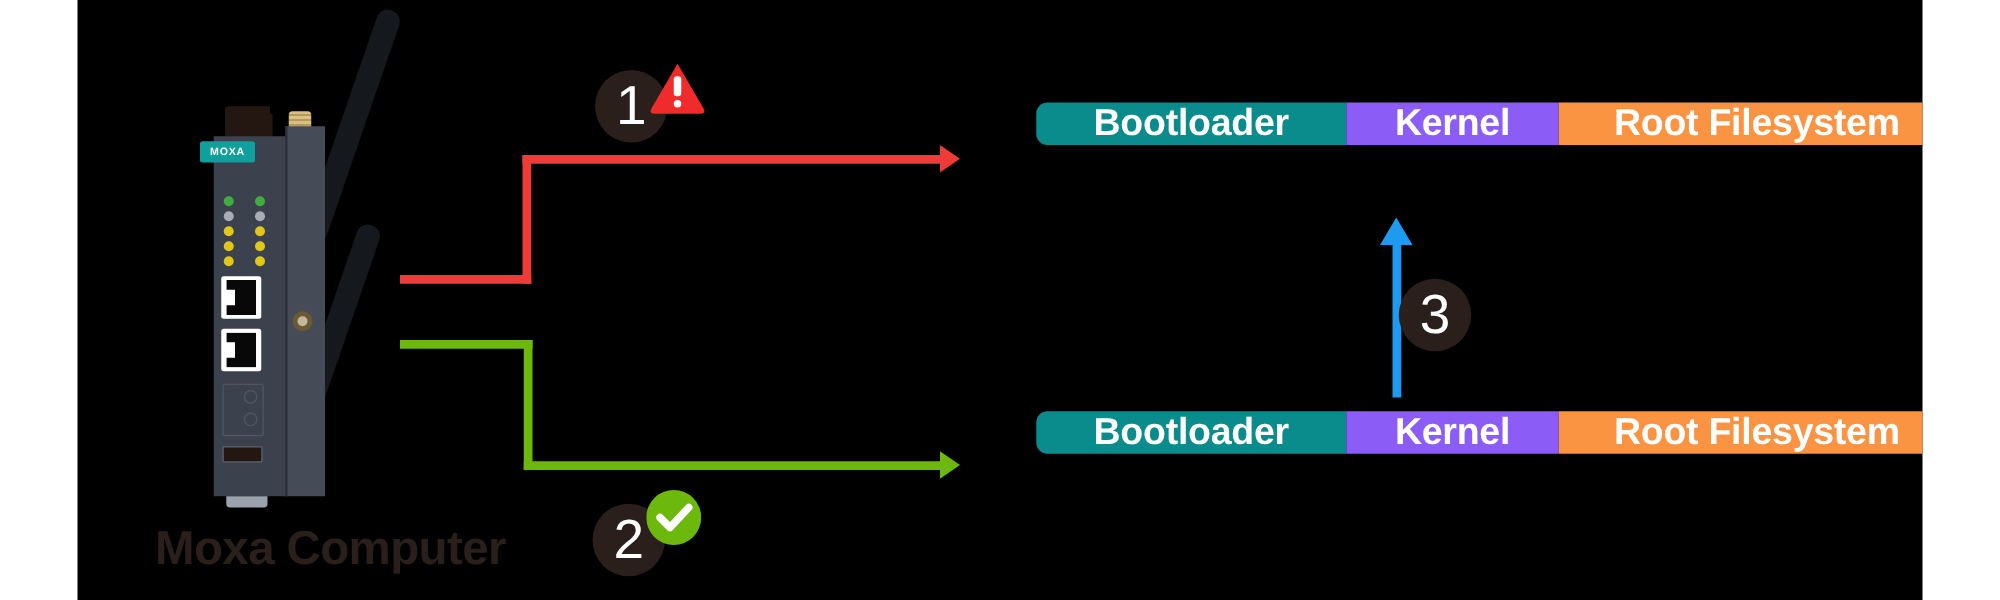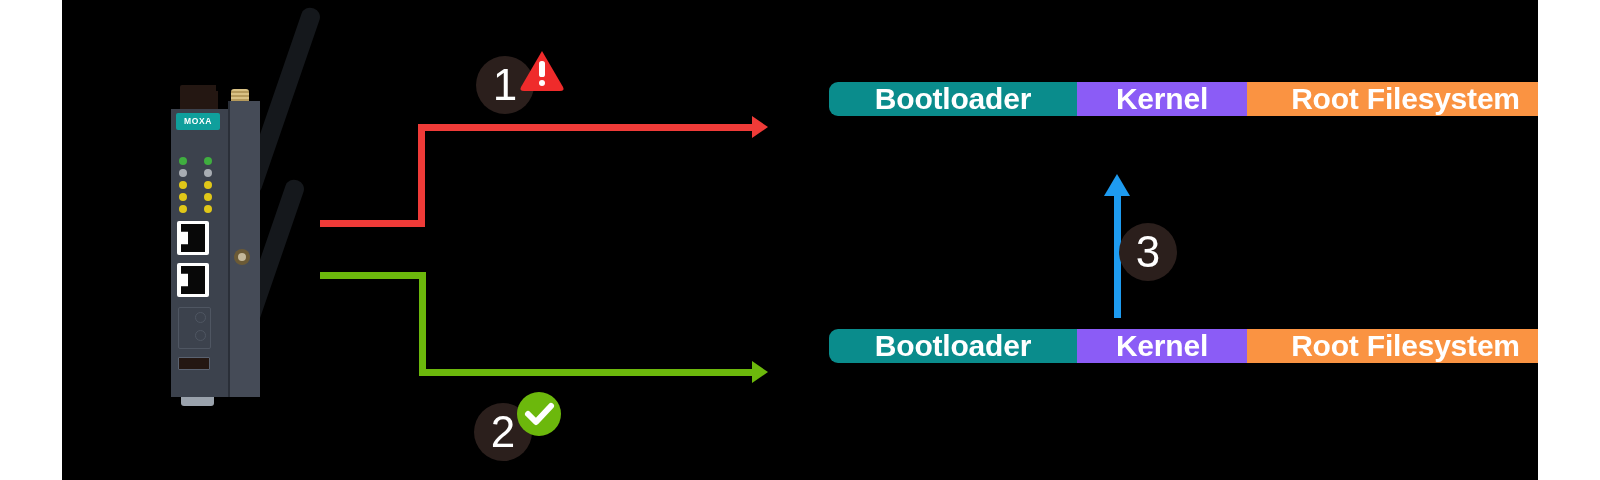--- a/index.html
+++ b/index.html
@@ -115,21 +115,21 @@
     left: 79px;
     top: 4px;
     width: 18px;
     height: 24px;
     background: repeating-linear-gradient(to bottom,
        #d9c184 0px, #d9c184 2px, #b59a5c 2px, #b59a5c 4px);
     border-radius: 3px 3px 1px 1px;
   }
   #moxa-badge {
     position: absolute;
-    left: 24px;
+    left: 8px;
     top: 28px;
     width: 44px;
     height: 17px;
     background: #0f9f9c;
     border-radius: 2px;
     color: #ffffff;
     font-size: 8.5px;
     font-weight: bold;
     letter-spacing: 0.6px;
     text-align: center;
@@ -375,20 +375,21 @@
         <div class="c2"></div>
       </div>
 
       <div id="slot"></div>
       <div id="screwhole">
         <div class="in"></div>
       </div>
       <div id="foot"></div>
     </div>
 
+    <div id="device-caption">Moxa Computer</div>
 
     <div class="h-line" id="red-h1"></div>
     <div class="v-line" id="red-v"></div>
     <div class="h-line" id="red-h2"></div>
     <div class="arrowhead-r" id="red-head"></div>
 
     <div class="h-line" id="grn-h1"></div>
     <div class="v-line" id="grn-v"></div>
     <div class="h-line" id="grn-h2"></div>
     <div class="arrowhead-r" id="grn-head"></div>

